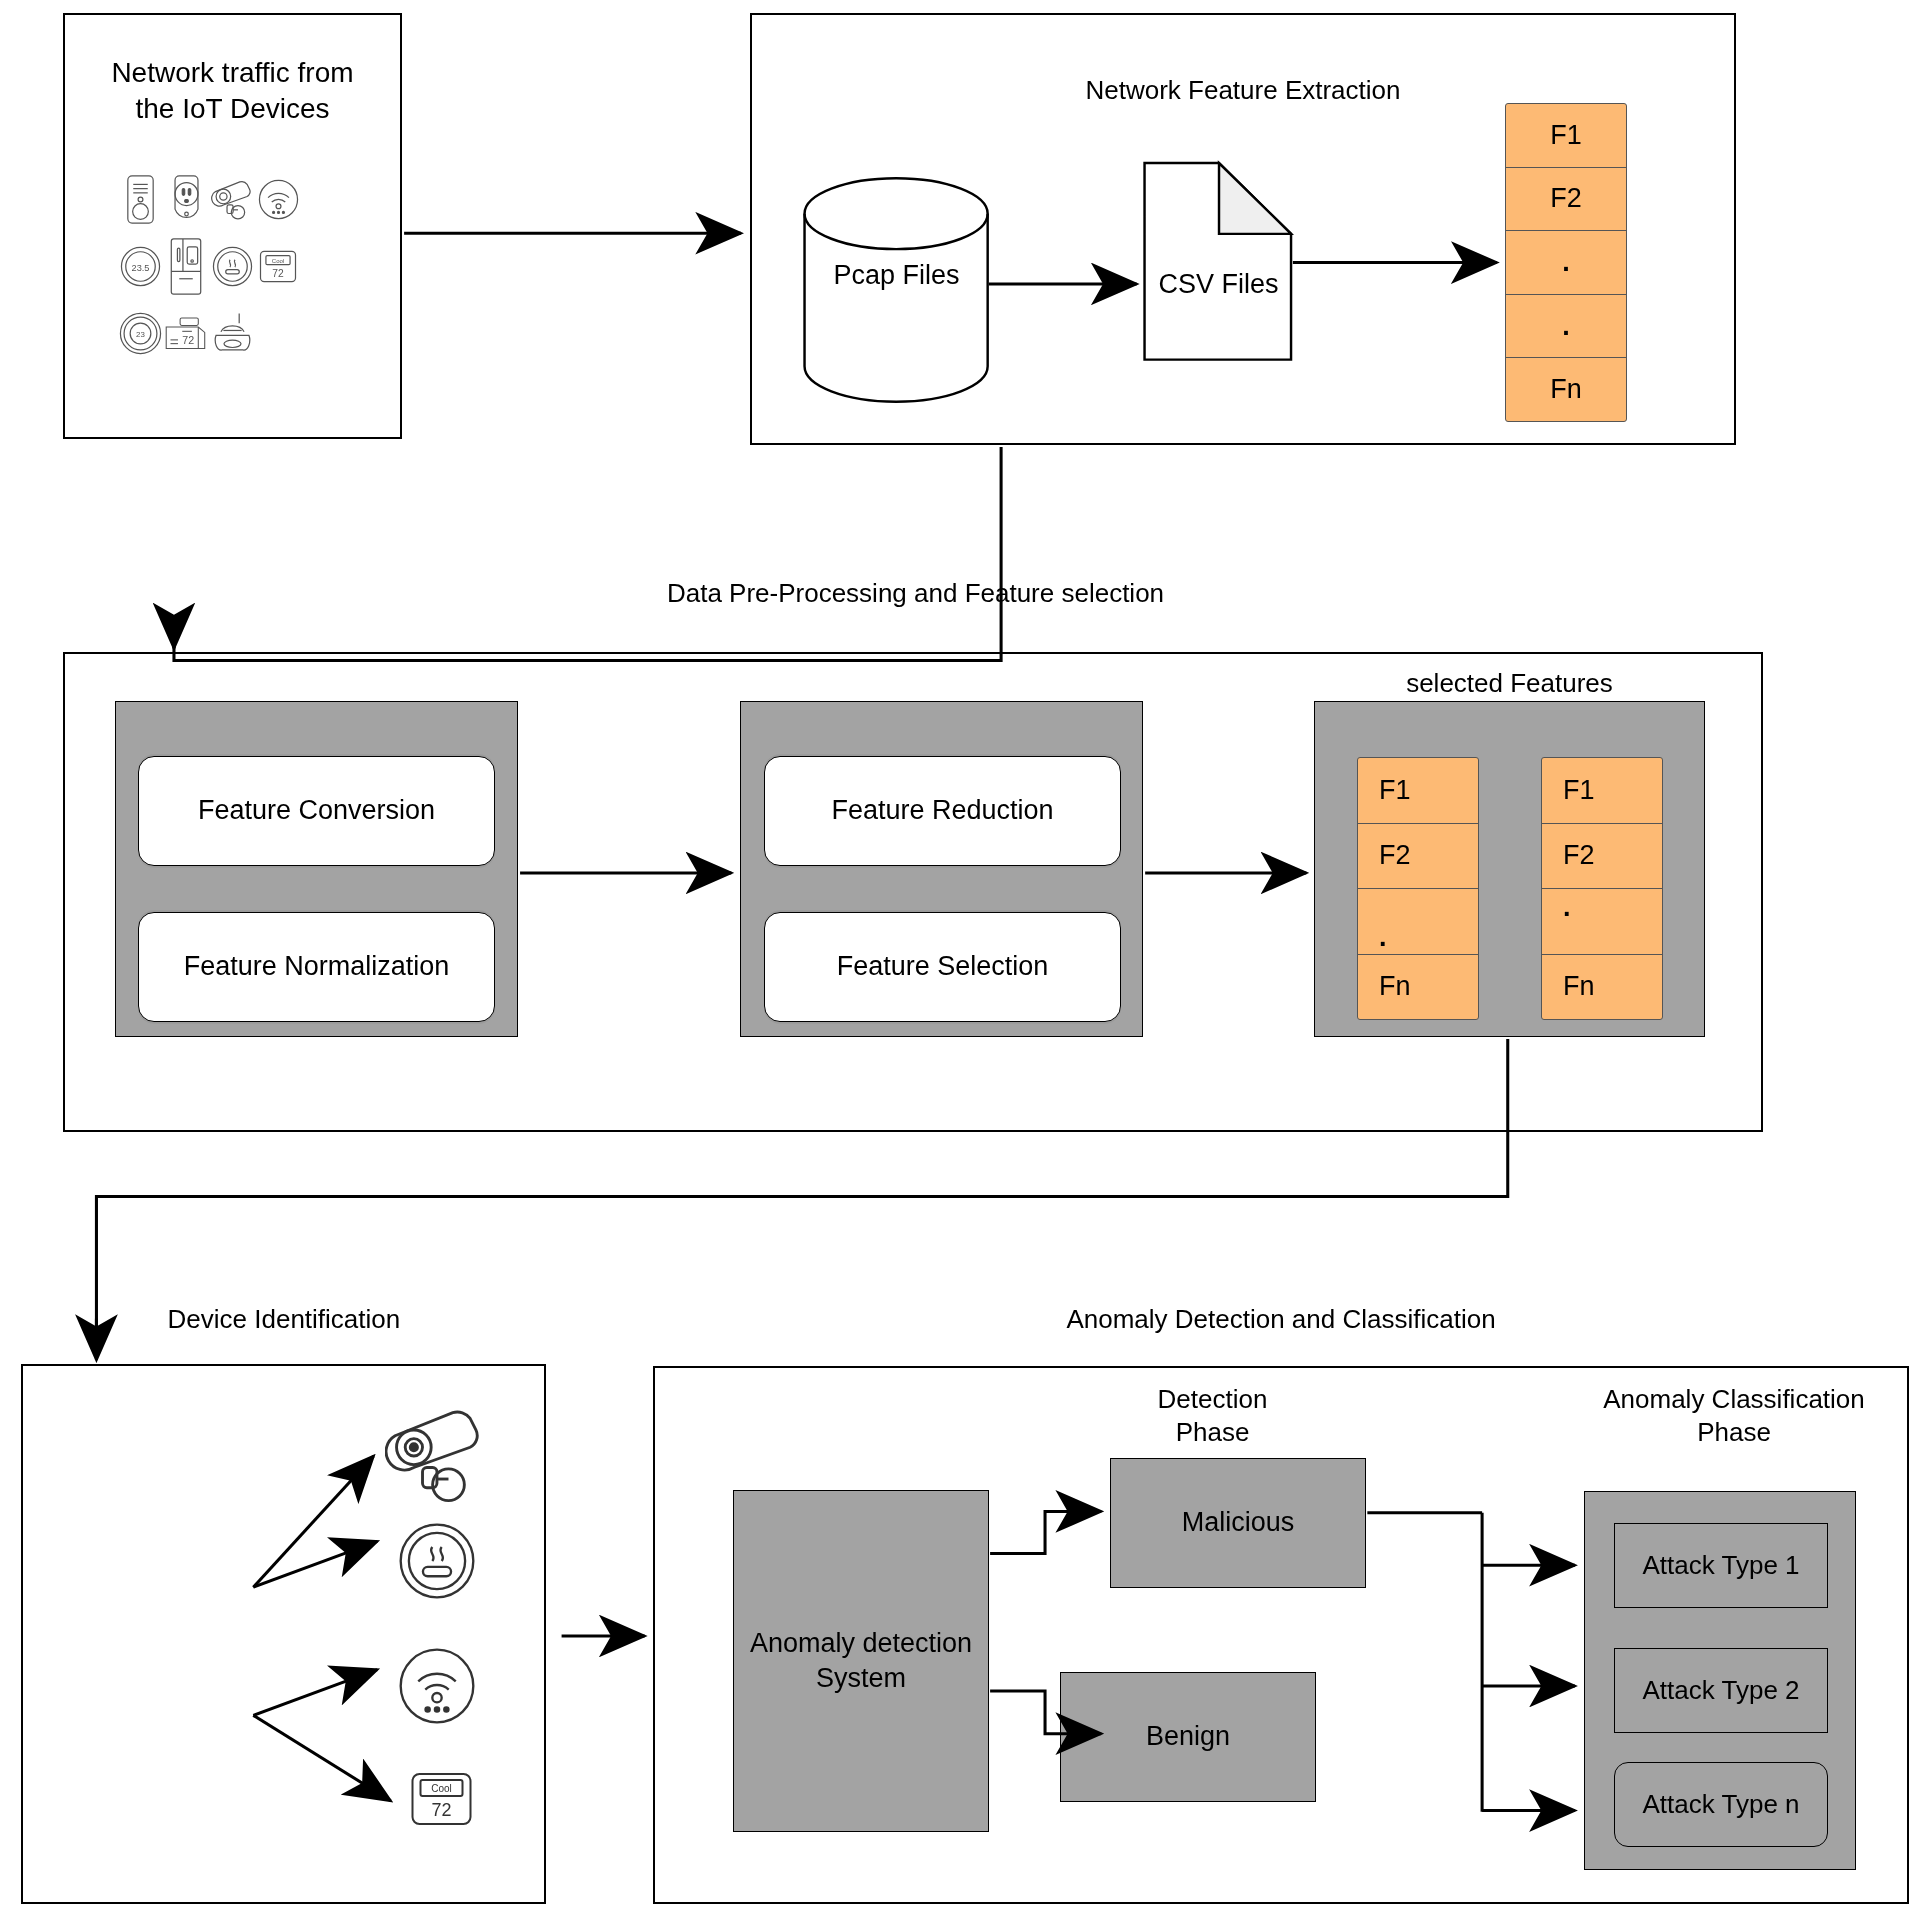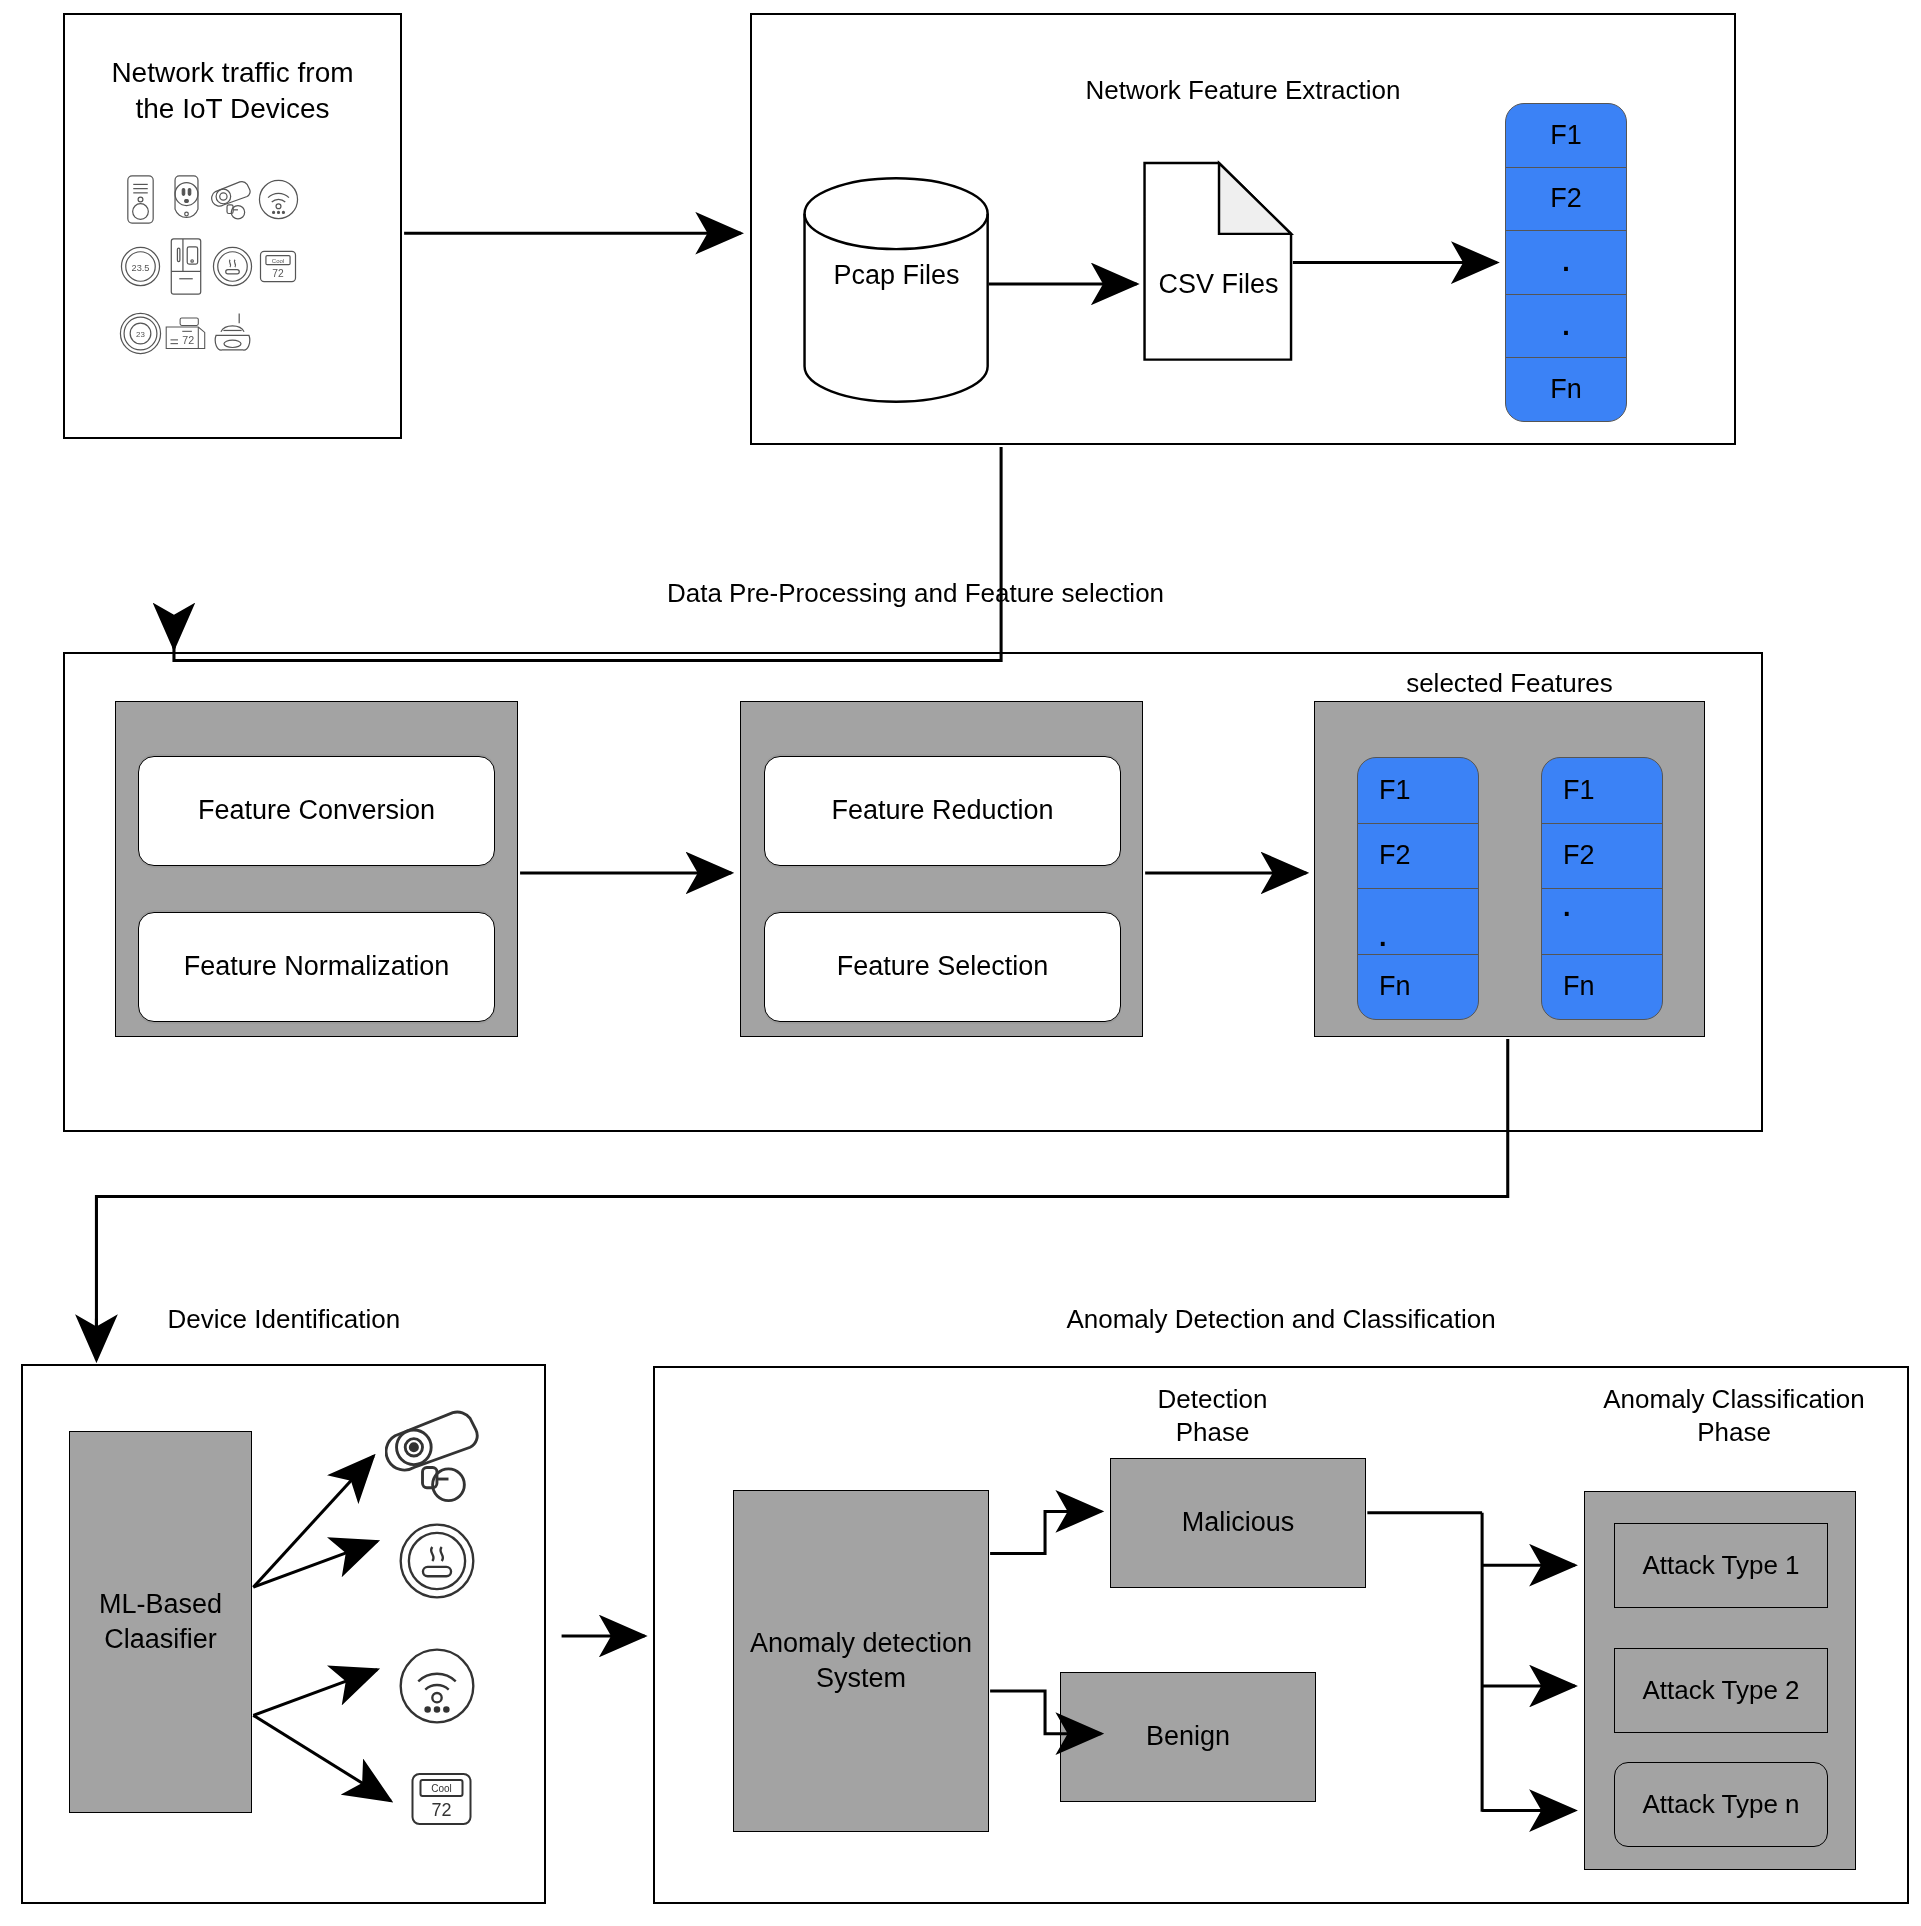--- a/index.html
+++ b/index.html
@@ -9,21 +9,21 @@
   .box{position:absolute;border:2.4px solid #000;background:#fff;box-sizing:border-box;}
   .thinbox{position:absolute;border:1.8px solid #000;background:#a3a3a3;box-sizing:border-box;}
   .rbox{position:absolute;border:1.8px solid #000;border-radius:16px;background:#fff;box-sizing:border-box;
         box-shadow:0 1.8px 0 #9a9a9a, 0 -1.8px 0 #9a9a9a;margin-top:16px;}
   .lbl{position:absolute;text-align:center;line-height:1.28;color:#000;white-space:pre-line;}
   .ctr{display:flex;align-items:center;justify-content:center;text-align:center;line-height:1.3;}
 
   svg.ov{position:absolute;left:0;top:0;width:1921px;height:1926px;pointer-events:none;overflow:visible;}
 
   
-  .fstack{position:absolute;border:1.8px solid #555;border-radius:19px;background:#3b82f6;box-sizing:border-box;
+  .fstack{position:absolute;border:1.8px solid #555;border-radius:3px;background:#fdba74;box-sizing:border-box;
           display:flex;flex-direction:column;overflow:hidden;}
   .fstack .cell{flex:1;border-bottom:1.8px solid #555;display:flex;align-items:center;justify-content:center;}
   .fstack .cell:last-child{border-bottom:none;}
   .fstack .cell.lft{justify-content:flex-start;padding-left:21px;}
 
   .dot{font-weight:700;}
 
   
   .iconsgrid{position:absolute;display:grid;gap:0;}
   .ic{display:flex;align-items:center;justify-content:center;}
@@ -252,22 +252,20 @@
         <span class="dot" style="font-size:27px;padding-bottom:27px;">.</span>
       </div>
     <div class="cell lft">
         <span style="font-size:27px;">Fn</span>
       </div>
   </div>
 
   <div class="box" style="left:21.4px;top:1364px;width:525px;height:540px;"></div>
   <div class="lbl" style="left:21.4px;top:1303px;width:525px;font-size:26px;">Device Identification</div>
 
-  <div class="thinbox ctr" style="left:69px;top:1431px;width:183px;height:382px;font-size:27px;">ML-Based
-Claasifier</div>
 
   <div class="ic" style="position:absolute;left:385px;top:1401px;">
     <svg width="101" height="107" viewBox="0 0 70 74">
         <g fill="none" stroke="#333" stroke-width="2">
       <path d="M7 24 L47 8 a11 11 0 0 1 12 4 l4 8 a9 9 0 0 1 -4 12 L20 46 a12 12 0 0 1 -13 -22 z"></path>
       <circle cx="20" cy="32" r="12"></circle>
           <circle cx="20" cy="32" r="6"></circle>
           <circle cx="20" cy="32" r="2.5" fill="#333"></circle>
       <rect x="26" y="46" width="10" height="14" rx="3"></rect>
       <circle cx="44" cy="58" r="11"></circle>

